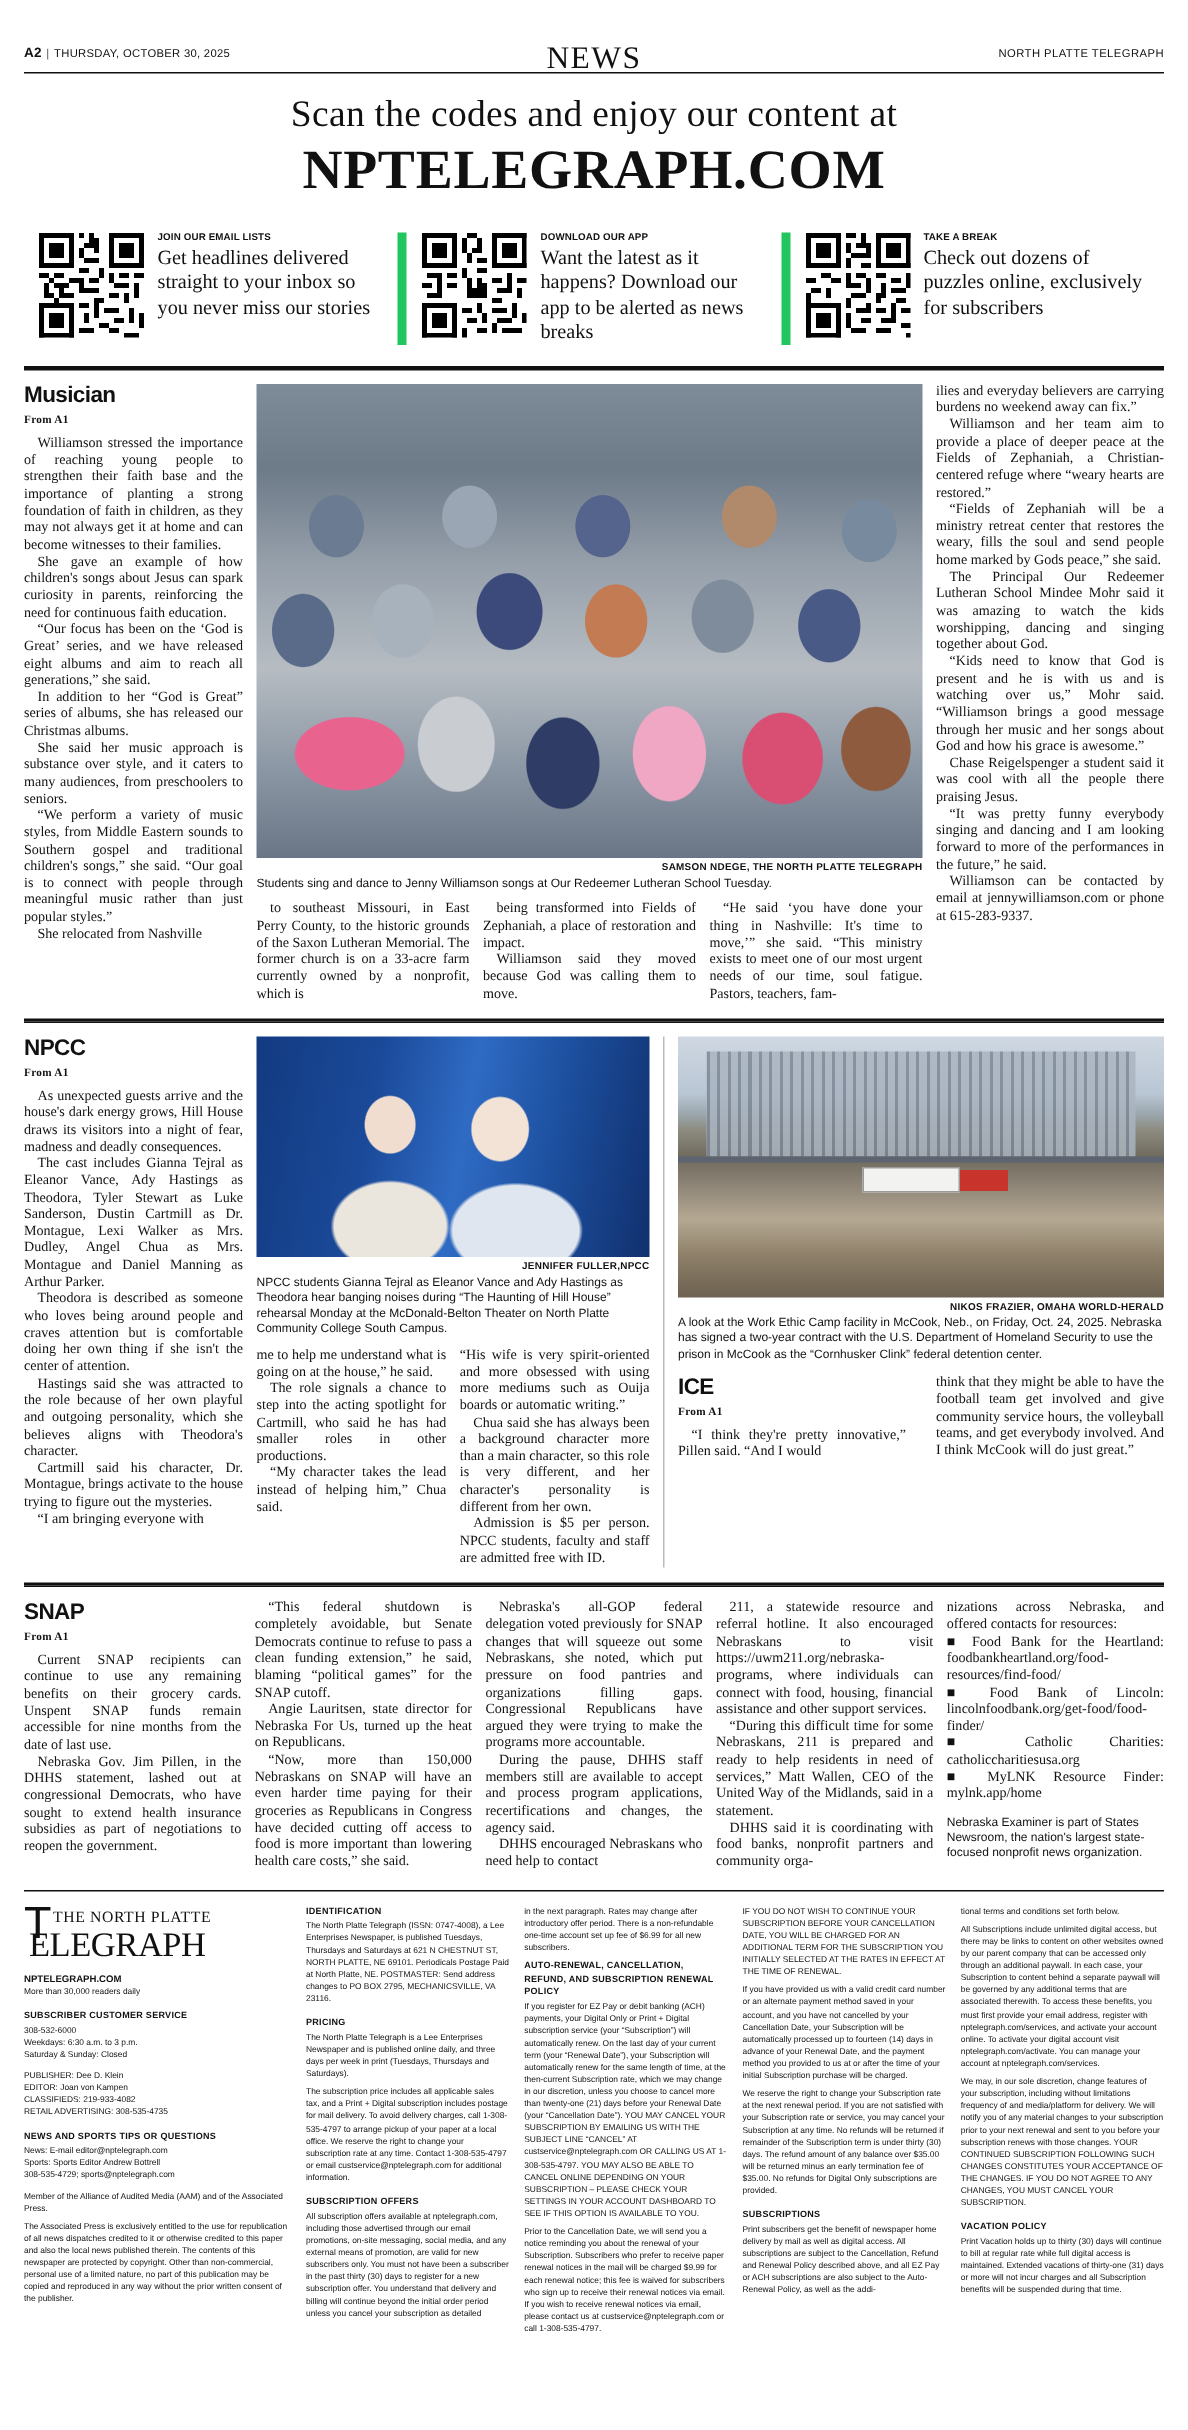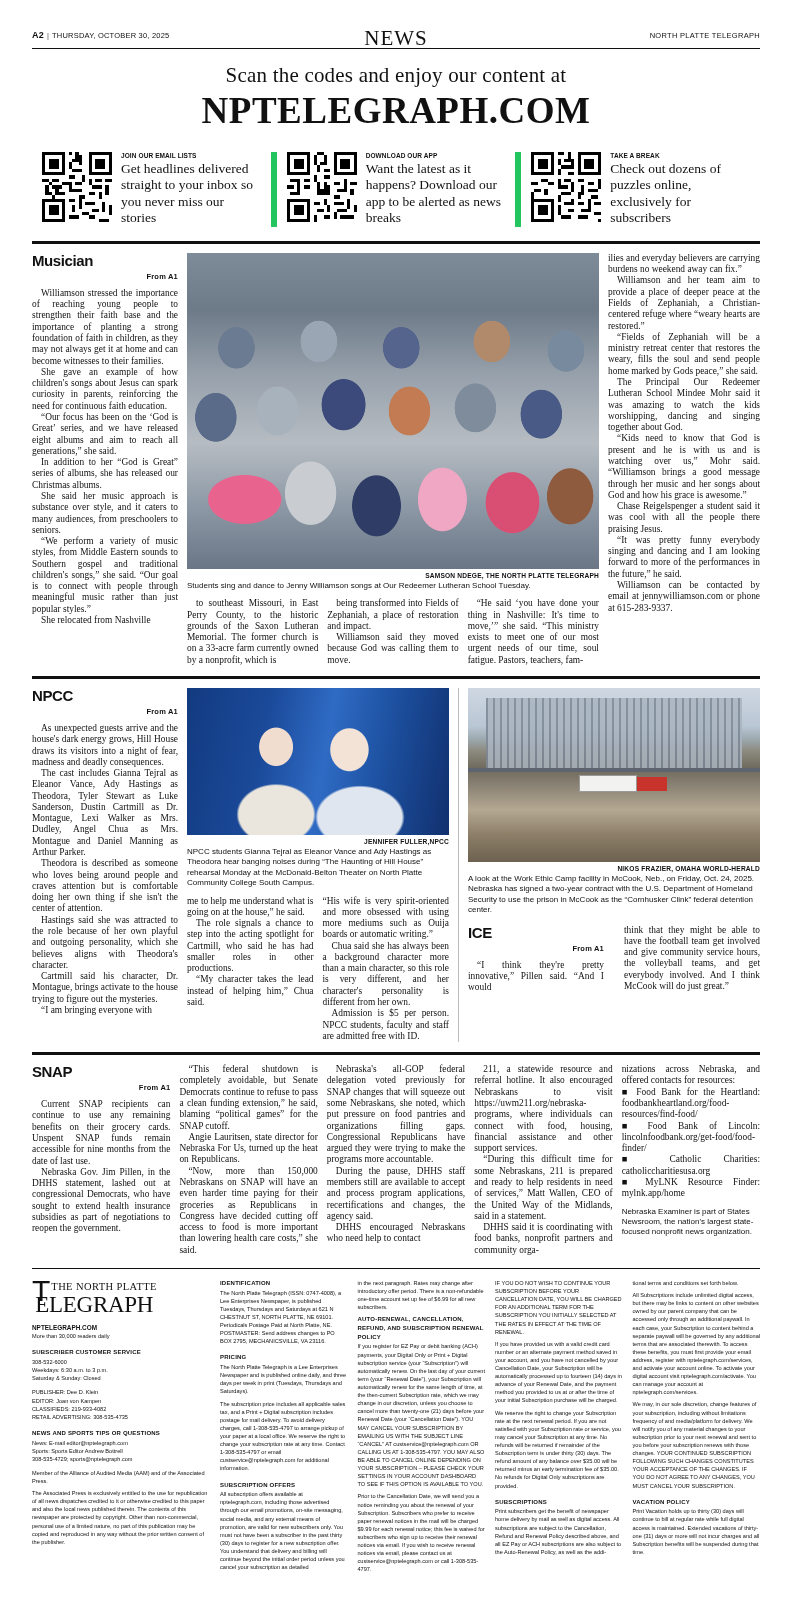--- a/index.html
+++ b/index.html
@@ -4,59 +4,59 @@
 <style>
   * { box-sizing: border-box; }
   html, body { margin:0; padding:0; }
   body {
     width:792px; height:1620px;
     background:#ffffff;
     font-family:"Liberation Serif", serif;
     color:#111;
     -webkit-font-smoothing:antialiased;
   }
-  .page { width:792px; height:1620px; position:relative; padding:0 32px; }
+  .page { width:792px; height:1620px; position:relative; padding:0 16px; }
 
   
   .topbar { display:flex; align-items:baseline; justify-content:space-between;
             padding-top:30px; }
   .topbar-left { font-family:"Liberation Sans", sans-serif; font-size:7.5px;
                  letter-spacing:.2px; }
   .topbar-left .pg { font-weight:bold; font-size:9px; }
   .topbar-left .sep { margin:0 3px; color:#555; }
   .topbar-center { font-family:"Liberation Serif", serif; font-size:21px;
                    letter-spacing:1px; position:absolute; left:0; right:0;
                    text-align:center; top:26px; }
   .topbar-right { font-family:"Liberation Sans", sans-serif; font-size:7.5px;
                   letter-spacing:.3px; }
   .rule-thick { border-top:1.6px solid #111; margin-top:8px; }
 
   
   .promo { text-align:center; padding-top:14px; }
-  .promo-line1 { font-size:21px; letter-spacing:.2px; }
+  .promo-line1 { font-size:25px; letter-spacing:.2px; }
   .promo-line2 { font-size:37px; font-weight:bold; letter-spacing:.5px;
                  margin-top:1px; }
   .promo-cols { display:flex; margin-top:20px; }
   .promo-cell { flex:1; display:flex; gap:9px; padding:0 10px; text-align:left; }
   .promo-cell + .promo-cell { border-left:6px solid #22c55e; }
   .qr { width:70px; height:70px; flex:0 0 70px; }
   .promo-txt { flex:1; }
   .promo-kicker { font-family:"Liberation Sans", sans-serif; font-weight:bold;
                   font-size:6.5px; letter-spacing:.1px; margin-bottom:2px; }
   .promo-body { font-size:13.5px; line-height:1.22; }
 
   
   .dbl-rule { border-top:2px solid #111; border-bottom:1px solid #111;
               height:3px; margin:14px 0 0; }
 
   
   .sec-head { font-family:"Liberation Sans", sans-serif; font-weight:bold;
               font-size:15px; letter-spacing:-.4px; line-height:1; }
-  .sec-from { font-family:Liberation Sans, sans-serif; font-weight:bold;
-              font-size:7.5px; margin-top:4px; letter-spacing:.2px;text-align:right; }
+  .sec-from { font-family:Liberation Serif, serif; font-weight:bold;
+              font-size:7.5px; margin-top:4px; letter-spacing:.2px; }
   .col p { margin:0; font-size:9.4px; line-height:1.20; text-align:justify;
            text-indent:9px; hyphens:auto; }
   .col p.noind { text-indent:0; }
 
   
   .credit { font-family:"Liberation Sans", sans-serif; font-weight:bold;
             font-size:6.6px; text-align:right; letter-spacing:.2px;
             margin-top:3px; }
   .credit .org { font-weight:bold; }
   .caption { font-family:"Liberation Sans", sans-serif; font-size:8px;

